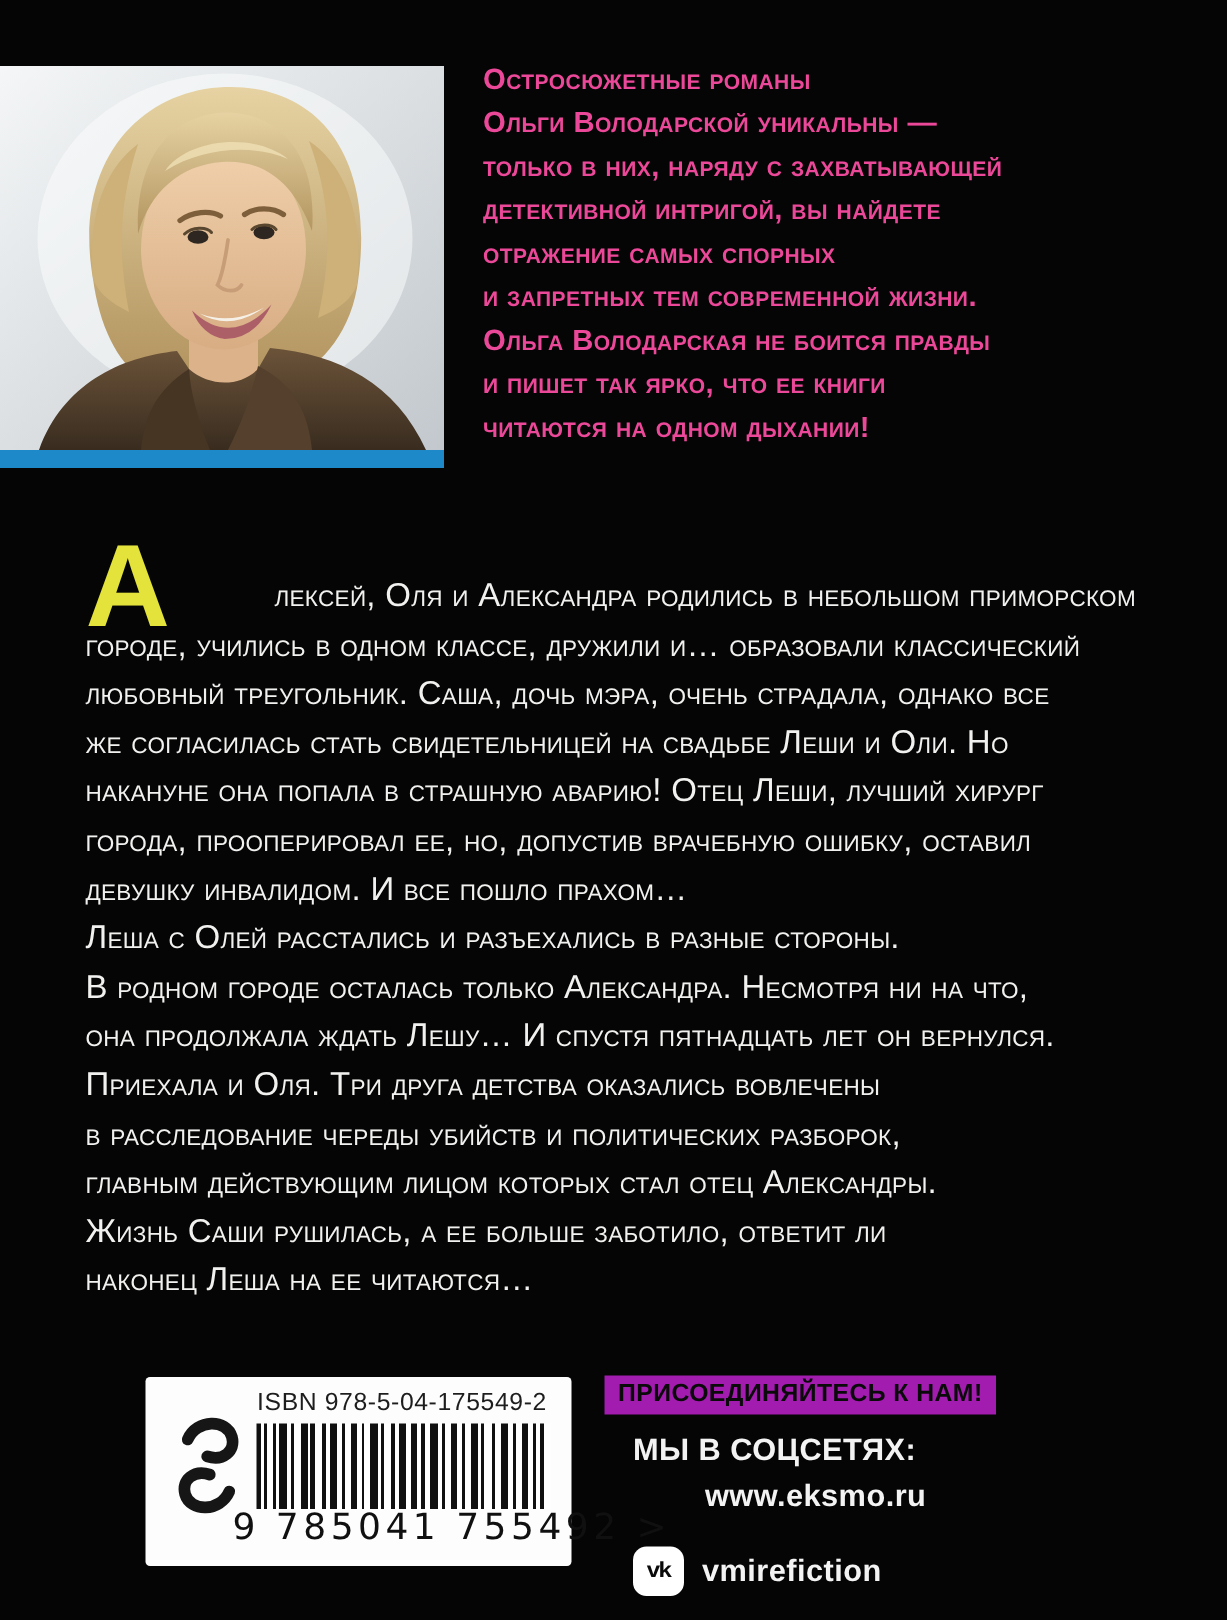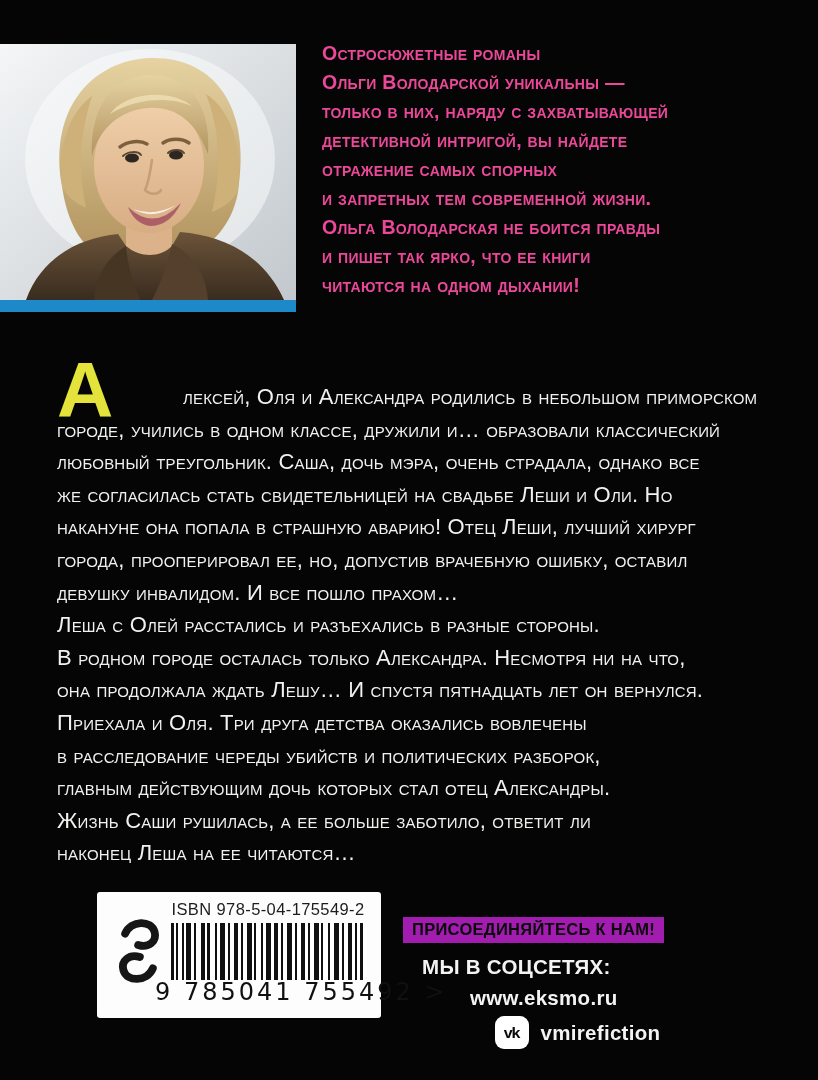--- a/index.html
+++ b/index.html
@@ -37,21 +37,21 @@
   }
   .annotation .tline{white-space:nowrap;}
   .annotation .tline.first{padding-left:126px;}
   .dropcap{
     position:absolute;left:0;top:-30px;
     font-size:78px;line-height:1;font-weight:bold;
     font-variant:normal;
   }
   
   .isbn-box{
-    position:absolute;left:97px;top:892px;width:284px;height:126px;
+    position:absolute;left:97px;top:918px;width:284px;height:126px;
     background:#fdfdfd;border-radius:3px;
   }
   .eksmo-logo{position:absolute;left:16px;top:22px;width:52px;height:74px;}
   .isbn-label{
     position:absolute;left:66px;top:8px;width:210px;
     text-align:center;color:#1d1d1d;font-size:16.5px;letter-spacing:.4px;
     white-space:nowrap;
   }
   .barcode{
     position:absolute;left:74px;top:31px;width:196px;height:57px;
@@ -82,21 +82,21 @@
   .join-badge{
     display:inline-block;color:#0a0a0a;font-weight:bold;
     font-size:16.5px;padding:3px 9px 4px 9px;letter-spacing:.3px;
     white-space:nowrap;
   }
   .social-rows{margin-left:19px;margin-top:12px;}
   .social-heading,.social-site,.vk-handle{
     font-weight:bold;font-size:20.5px;letter-spacing:.3px;white-space:nowrap;
   }
   .social-site{margin-top:7px;margin-left:48px;}
-  .vk-row{margin-top:6px;display:flex;align-items:center;justify-content:center;}
+  .vk-row{margin-top:21px;display:flex;align-items:center;}
   .vk-icon{
     width:34px;height:33px;background:#fff;border-radius:9px;
     display:flex;align-items:center;justify-content:center;
     margin-right:12px;
   }
   .vk-icon span{
     color:#0a0a0a;font-weight:bold;font-size:16px;letter-spacing:-1px;
     transform:scaleY(.9);
   }
   .white-text{color:#f2f3f2;}
@@ -178,21 +178,21 @@
       <div class="tline">любовный треугольник. Саша, дочь мэра, очень страдала, однако все</div>
       <div class="tline">же согласилась стать свидетельницей на свадьбе Леши и Оли. Но</div>
       <div class="tline">накануне она попала в страшную аварию! Отец Леши, лучший хирург</div>
       <div class="tline">города, прооперировал ее, но, допустив врачебную ошибку, оставил</div>
       <div class="tline">девушку инвалидом. И все пошло прахом…</div>
       <div class="tline">Леша с Олей расстались и разъехались в разные стороны.</div>
       <div class="tline">В родном городе осталась только Александра. Несмотря ни на что,</div>
       <div class="tline">она продолжала ждать Лешу… И спустя пятнадцать лет он вернулся.</div>
       <div class="tline">Приехала и Оля. Три друга детства оказались вовлечены</div>
       <div class="tline">в расследование череды убийств и политических разборок,</div>
-      <div class="tline">главным действующим дочь которых стал отец Александры.</div>
+      <div class="tline">главным действующим лицом которых стал отец Александры.</div>
       <div class="tline">Жизнь Саши рушилась, а ее больше заботило, ответит ли</div>
       <div class="tline">наконец Леша на ее читаются…</div>
     </div>
 </div>
 
 <div class="isbn-box">
   <svg class="eksmo-logo" viewBox="0 0 60 84">
     <path d="M14,22 C21,6 44,6 48,20 C51,31 41,39 29,35" fill="none" stroke="#161616" stroke-width="9" stroke-linecap="round"></path>
     <path d="M46,62 C39,78 16,78 12,64 C9,53 19,45 31,49" fill="none" stroke="#161616" stroke-width="9" stroke-linecap="round"></path>
   </svg>

